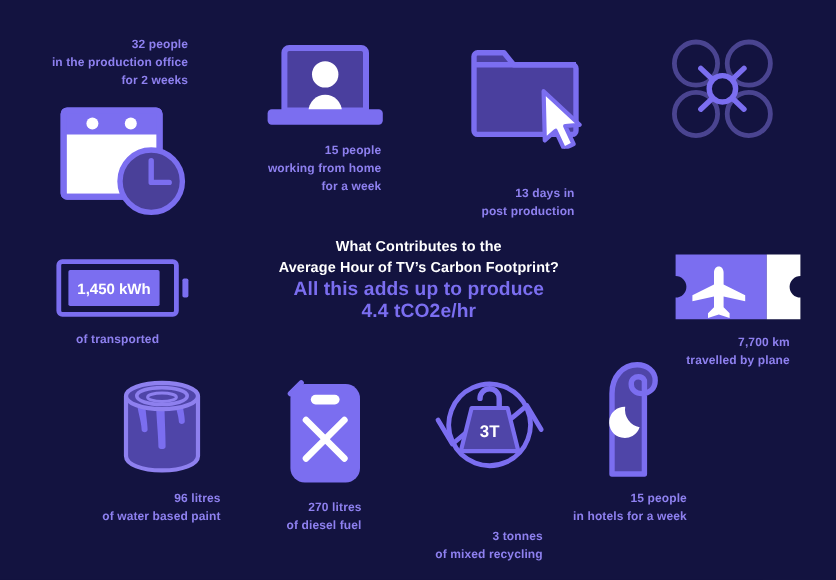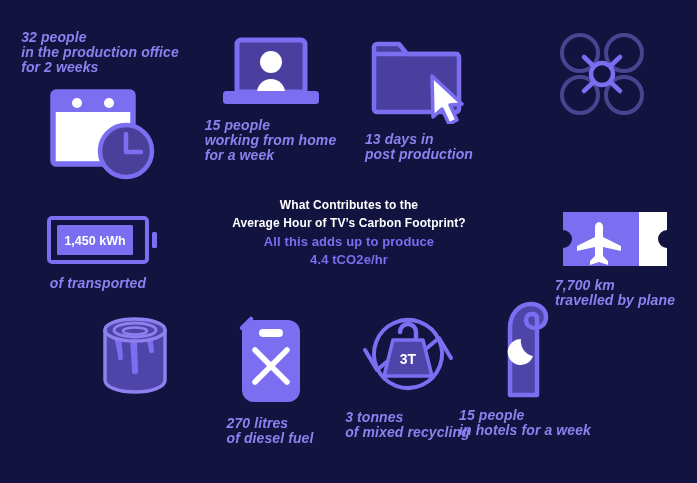--- a/index.html
+++ b/index.html
@@ -7,46 +7,45 @@
     width:697px;height:483px;
     background:#131340;
     font-family:"Liberation Sans", sans-serif;
     overflow:hidden;
     position:relative;
   }
   .stage{position:relative;width:697px;height:483px;}
   .cell{position:absolute;display:flex;flex-direction:column;align-items:center;}
   .caption{
     color:#8e80ef;
-    font-size:14px;
+    font-size:10px;
     font-weight:bold;
     line-height:15px;
-    text-align:left;
+    text-align:right;
     letter-spacing:.1px;
     white-space:pre-line;
-    font-style:italic;
   }
   .icon{display:block;}
 
   
   .center{
     position:absolute;left:198px;top:196px;width:302px;
     text-align:center;
   }
   .center .title{
     color:#ffffff;
     font-size:12px;
     font-weight:bold;
     line-height:18px;
     white-space:pre-line;
     letter-spacing:.1px;
   }
   .center .sub{
     color:#7b6ef0;
-    font-size:13px;
+    font-size:16px;
     font-weight:bold;
     line-height:18px;
     white-space:pre-line;
     letter-spacing:.1px;
     margin-top:1px;
   }
   .cap-above{margin-bottom:9px;}
   .cap-below{margin-top:8px;}
 </style>
 </head>
@@ -74,21 +73,21 @@
       <path d="M26 8a4 4 0 0 1 4-4h60a4 4 0 0 1 4 4v48H26z" fill="#4a3f9e" stroke="#7b6ef0" stroke-width="5"></path>
       <circle cx="60" cy="26" r="11" fill="#ffffff"></circle>
       <path d="M46 57a14 14 0 0 1 28 0z" fill="#ffffff"></path>
       <rect x="12" y="55" width="96" height="13" rx="3.5" fill="#7b6ef0"></rect>
     </svg>
     <div class="caption cap-below">15 people
 working from home
 for a week</div>
   </div>
 
-  <div class="cell" style="left:344px;top:32px;width:150px;">
+  <div class="cell" style="left:365px;top:32px;width:150px;gap:22px;">
     <svg class="icon" width="118" height="92" viewBox="0 0 118 92">
       <path d="M17 12h22l8 10h49a3 3 0 0 1 3 3v52a3 3 0 0 1-3 3H17a3 3 0 0 1-3-3V15a3 3 0 0 1 3-3z" fill="#4a3f9e" stroke="#7b6ef0" stroke-width="4.5" stroke-linejoin="round"></path>
       <path d="M14 22h85" fill="none" stroke="#7b6ef0" stroke-width="4.5"></path>
       <path d="M72 44l30 28-12 1 7 15-8 4-7-15-9 8z" fill="#ffffff" stroke="#7b6ef0" stroke-width="3.5" stroke-linejoin="round"></path>
     </svg>
     <div class="caption cap-below">13 days in
 post production</div>
   </div>
 
   <div class="cell" style="left:512px;top:28px;width:180px;">
@@ -123,35 +122,37 @@
   </div>
 
   <div class="cell" style="left:62px;top:308px;width:145px;">
     <svg class="icon" width="92" height="92" viewBox="0 0 92 92">
       <path d="M16 22v50c0 7 13 12 30 12s30-5 30-12V22z" fill="#4f45a8" stroke="#8e80ef" stroke-width="3.5" stroke-linejoin="round"></path>
       <path d="M25 26c0 6 4 18 4 24 0 3 5 3 5 0 0-5-2-16-2-24zM41 26c0 11 2 30 2 38 0 3 6 3 6 0 0-9-1-28-1-38zM57 26c0 5 3 13 3 17 0 3 5 3 5 0 0-5-2-12-2-17z" fill="#7b6ef0"></path>
       <ellipse cx="46" cy="22" rx="30" ry="11" fill="#4f45a8" stroke="#8e80ef" stroke-width="3.5"></ellipse>
       <ellipse cx="46" cy="22" rx="21" ry="7" fill="#4f45a8" stroke="#8e80ef" stroke-width="3"></ellipse>
       <ellipse cx="46" cy="23" rx="12" ry="3.5" fill="#4f45a8" stroke="#8e80ef" stroke-width="2.5"></ellipse>
     </svg>
+    <div class="caption cap-below">96 litres
+of water based paint</div>
   </div>
 
   <div class="cell" style="left:205px;top:310px;width:130px;">
     <svg class="icon" width="84" height="98" viewBox="0 0 84 98">
       <path d="M23 9l-9 9" fill="none" stroke="#7b6ef0" stroke-width="4.5" stroke-linecap="round"></path>
       <path d="M29 13l-9 9" fill="none" stroke="#7b6ef0" stroke-width="4.5" stroke-linecap="round"></path>
       <rect x="14" y="10" width="58" height="82" rx="12" fill="#7b6ef0"></rect>
       <rect x="31" y="19" width="24" height="8" rx="4" fill="#ffffff"></rect>
       <path d="M27 40l32 32M59 40L27 72" fill="none" stroke="#ffffff" stroke-width="5.5" stroke-linecap="round"></path>
     </svg>
     <div class="caption cap-below">270 litres
 of diesel fuel</div>
   </div>
 
-  <div class="cell" style="left:335px;top:306px;width:145px;">
+  <div class="cell" style="left:335px;top:306px;width:145px;gap:30px;">
     <svg class="icon" width="106" height="96" viewBox="0 0 106 96">
       <path d="M22 62a34 34 0 0 1 62-28" fill="none" stroke="#7b6ef0" stroke-width="4" stroke-linecap="round"></path>
       <path d="M10 44l12 20 12-10" fill="none" stroke="#7b6ef0" stroke-width="4" stroke-linecap="round" stroke-linejoin="round"></path>
       <path d="M84 34a34 34 0 0 1-62 28" fill="none" stroke="#7b6ef0" stroke-width="4" stroke-linecap="round"></path>
       <path d="M96 52L84 32 72 42" fill="none" stroke="#7b6ef0" stroke-width="4" stroke-linecap="round" stroke-linejoin="round"></path>
       <path d="M45 26a8 8 0 0 1 16 0v8" fill="none" stroke="#7b6ef0" stroke-width="4.5" stroke-linecap="round"></path>
       <path d="M38 34h30l9 36H29z" fill="#4f45a8" stroke="#7b6ef0" stroke-width="3.5" stroke-linejoin="round"></path>
       <text x="53" y="58" text-anchor="middle" font-family="Liberation Sans, sans-serif" font-size="14" font-weight="bold" fill="#ffffff">3T</text>
     </svg>
     <div class="caption cap-below">3 tonnes

